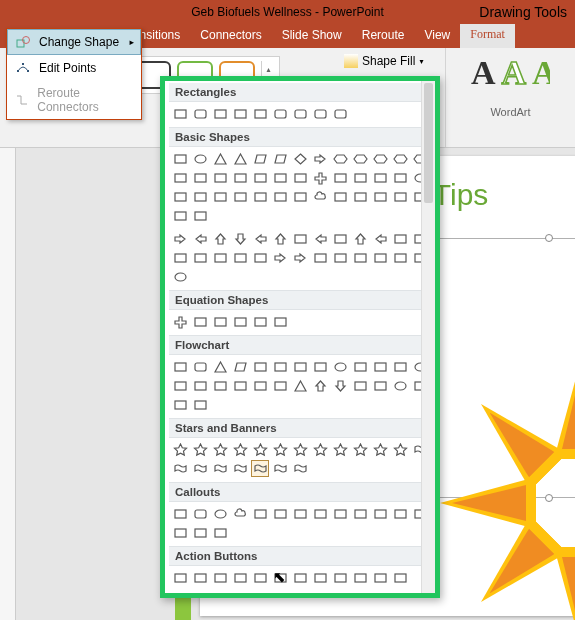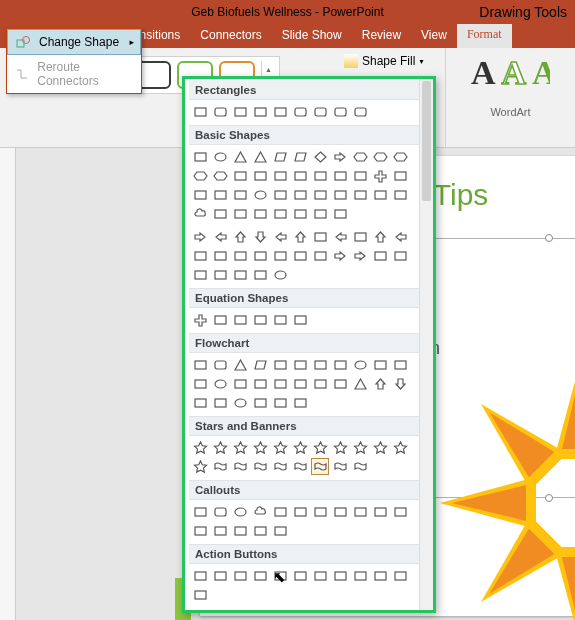--- a/index.html
+++ b/index.html
@@ -58,21 +58,21 @@
   
   
   .sun-container { position:absolute; left:440px; top:215px; width:280px; height:280px; }
   .sun-petal { position:absolute; width:0; height:0; left:50%; top:50%; transform-origin: 0 0; }
   .sun-petal .tri { position:absolute; left:-26px; top:-140px; width:52px; height:96px; background:#ffc20e; clip-path: polygon(50% 0, 100% 100%, 0 100%); filter: drop-shadow(0 0 6px #fff45a);}
   .sun-petal .tri-inner{ position:absolute; left:-18px; top:-128px; width:36px; height:74px; background:#f08c22; clip-path: polygon(50% 0, 100% 100%, 0 100%);}
   .sel-handle { position:absolute; width:8px; height:8px; border:1px solid #888; background:#fff; border-radius:50%;}
   .sel-frame { position:absolute; border:1px solid #b0b0b0; }
   
   
-  .shape-gallery { position: absolute; left: 182px; top: 76px; width: 254px; background: #fff; border: 3px solid #22c55e; box-shadow: 2px 3px 8px rgba(0,0,0,0.3); z-index: 40; max-height: 540px; overflow: hidden; }
+  .shape-gallery { position: absolute; left: 160px; top: 76px; width: 280px; background: #fff; border: 5px solid #22c55e; box-shadow: 2px 3px 8px rgba(0,0,0,0.3); z-index: 40; max-height: 540px; overflow: hidden; }
   .gallery-inner { padding: 2px 4px 4px; }
   .gal-section-head { background:#eef1f3; border-top:1px solid #dfe3e6; border-bottom:1px solid #dfe3e6; padding: 3px 6px; font-weight:600; font-size:11.5px; color:#444; margin-top:2px;}
   .gal-section-head:first-child { border-top:none; margin-top:0;}
   .gal-grid { display:flex; flex-wrap:wrap; padding: 3px 2px; gap: 2px 2px; align-content:flex-start;}
   .gal-item { width:18px; height:17px; display:flex; align-items:center; justify-content:center; cursor:pointer; }
   .gal-item svg { width:15px; height:14px; stroke:#595959; stroke-width:1.2; fill:none;}
   .gal-item.hover { border:1px solid #b58a3e; background:#fdf3df; width:18px; height:17px;}
   .gal-scroll { position:absolute; right:0; top:0; bottom:0; width:14px; background:#f0f0f0; border-left:1px solid #ddd;}
   .gal-scroll .thumb { position:absolute; left:2px; right:2px; top:2px; height:120px; background:#cfcfcf; border-radius:2px;}
   
@@ -88,21 +88,21 @@
   <span class="title-text">Geb Biofuels Wellness - PowerPoint</span>
   <span class="draw-tools">Drawing Tools</span>
 </div>
 
 <div class="tabsbar">
   <div class="tab">nsert</div>
   <div class="tab">Design</div>
   <div class="tab">Transitions</div>
   <div class="tab">Connectors</div>
   <div class="tab">Slide Show</div>
-  <div class="tab">Review</div>
+  <div class="tab">Reroute</div>
   <div class="tab">View</div>
   <div class="tab active">Format</div>
 </div>
 
 <div class="ribbon-outer">
   <div class="edit-shape-btn">
     <span class="icon-box">
       <svg width="14" height="14">
           <rect x="1" y="4" width="8" height="8" fill="none" stroke="#4a8" stroke-width="1"></rect>
           <circle cx="10" cy="4" r="3" fill="none" stroke="#c66" stroke-width="1"></circle>
@@ -142,20 +142,31 @@
   <div class="item active">
     <span class="icon-box">
       <svg width="14" height="14">
           <rect x="1" y="5" width="7" height="7" fill="none" stroke="#4a8"></rect>
           <circle cx="10" cy="5" r="3.5" fill="none" stroke="#c66"></circle>
         </svg>
     </span>
     <span>Change Shape</span>
     <span class="caret-r">▸</span>
   </div>
+  <div class="item">
+    <span class="icon-box">
+      <svg width="14" height="14">
+          <path d="M2 10 Q7 2 12 10" fill="none" stroke="#357"></path>
+          <rect x="1" y="9" width="2" height="2" fill="#357"></rect>
+          <rect x="6" y="2" width="2" height="2" fill="#357"></rect>
+          <rect x="11" y="9" width="2" height="2" fill="#357"></rect>
+        </svg>
+    </span>
+    <span>Edit Points</span>
+  </div>
   <div class="item disabled">
     <span class="icon-box">
       <svg width="14" height="14">
           <path d="M2 3 h4 v8 h6" fill="none" stroke="#aaa"></path>
         </svg>
     </span>
     <span>Reroute Connectors</span>
   </div>
 </div>
 

